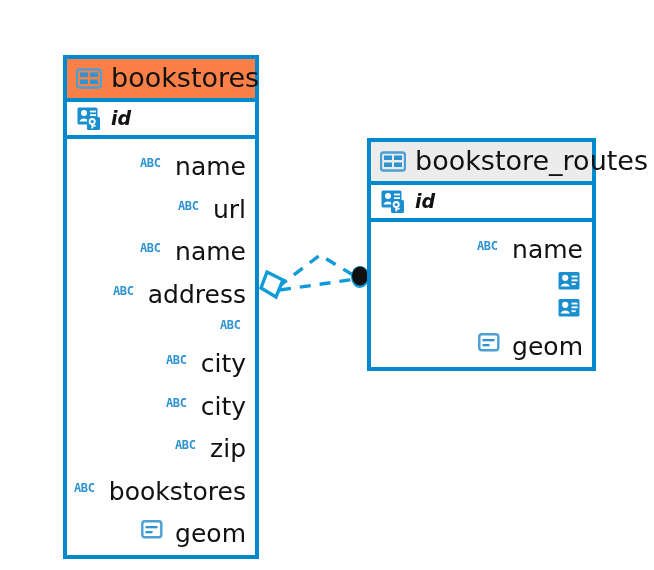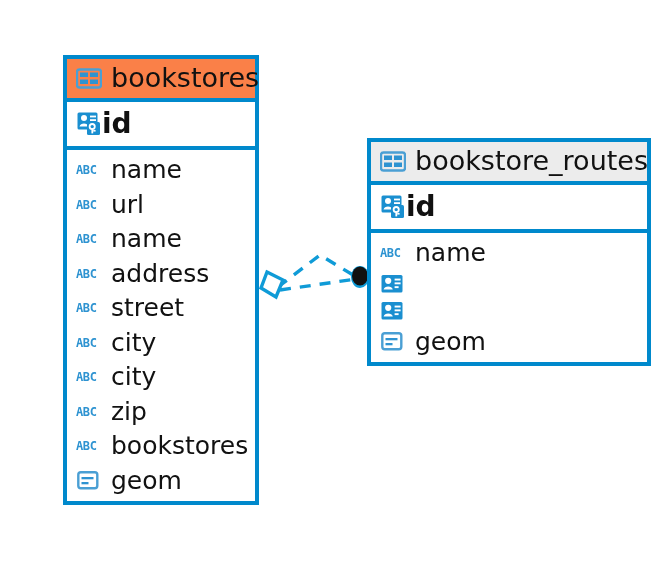--- a/index.html
+++ b/index.html
@@ -39,48 +39,51 @@
     line-height: 1.05;
     white-space: nowrap;
   }
   .entity-header.orange { background: #fa8048; }
   .entity-header.grey   { background: #ececec; }
 
   .pk-row {
     box-sizing: border-box;
     display: flex;
     align-items: center;
+    gap: 9px;
     padding: 5px 9px 6px 9px;
-    font-size: 28px;
+    font-size: 19px;
     font-weight: bold;
     color: #111111;
     background: #ffffff;
     border-top: 4px solid #0089cc;
     border-bottom: 4px solid #0089cc;
     white-space: nowrap;
+    font-style: italic;
   }
 
   .fields {
     padding: 3px 0 3px 0;
     background: #ffffff;
   }
 
   .field-row {
     box-sizing: border-box;
     display: flex;
     align-items: center;
     gap: 9px;
     padding: 2px 9px 3px 9px;
     font-size: 25px;
     color: #111111;
     line-height: 1.18;
     white-space: nowrap;
-  }
-
-  .field-label { display: inline-block; }
+    justify-content: flex-end;
+  }
+
+  .field-label { display: inline-block; margin-top: 8px; }
 
   
   .icon {
     flex: 0 0 auto;
     width: 26px;
     height: 22px;
     display: inline-flex;
     align-items: center;
     justify-content: center;
   }
@@ -187,21 +190,20 @@
         </span>
         <span class="field-label">address</span>
       </div>
 
       <div class="field-row">
         <span class="icon">
           <svg width="26" height="14" viewBox="0 0 26 14" xmlns="http://www.w3.org/2000/svg">
             <text x="0" y="11" font-family="DejaVu Sans Mono, monospace" font-size="12" font-weight="bold" fill="#2e93d1" letter-spacing="-0.4">ABC</text>
           </svg>
         </span>
-        <span class="field-label">street</span>
       </div>
 
       <div class="field-row">
         <span class="icon">
           <svg width="26" height="14" viewBox="0 0 26 14" xmlns="http://www.w3.org/2000/svg">
             <text x="0" y="11" font-family="DejaVu Sans Mono, monospace" font-size="12" font-weight="bold" fill="#2e93d1" letter-spacing="-0.4">ABC</text>
           </svg>
         </span>
         <span class="field-label">city</span>
       </div>
@@ -240,21 +242,21 @@
             <rect x="4.5" y="6" width="12" height="2.3" fill="#2e93d1"></rect>
             <rect x="4.5" y="11" width="7" height="2.3" fill="#2e93d1"></rect>
           </svg>
         </span>
         <span class="field-label">geom</span>
       </div>
 
     </div>
   </div>
 
-  <div class="entity" style="left:367px; top:138px; width:284px;">
+  <div class="entity" style="left:367px; top:138px; width:229px;">
 
     <div class="entity-header grey">
       <span class="icon">
         <svg width="26" height="21" viewBox="0 0 26 21" xmlns="http://www.w3.org/2000/svg">
           <rect x="1" y="1.5" width="24" height="18" rx="2.5" fill="none" stroke="#4a9fd4" stroke-width="2.4"></rect>
           <rect x="4" y="4.5" width="8" height="4.5" fill="#2e93d1"></rect>
           <rect x="14" y="4.5" width="8" height="4.5" fill="#2e93d1"></rect>
           <rect x="4" y="11.5" width="8" height="4.5" fill="#2e93d1"></rect>
           <rect x="14" y="11.5" width="8" height="4.5" fill="#2e93d1"></rect>
         </svg>

